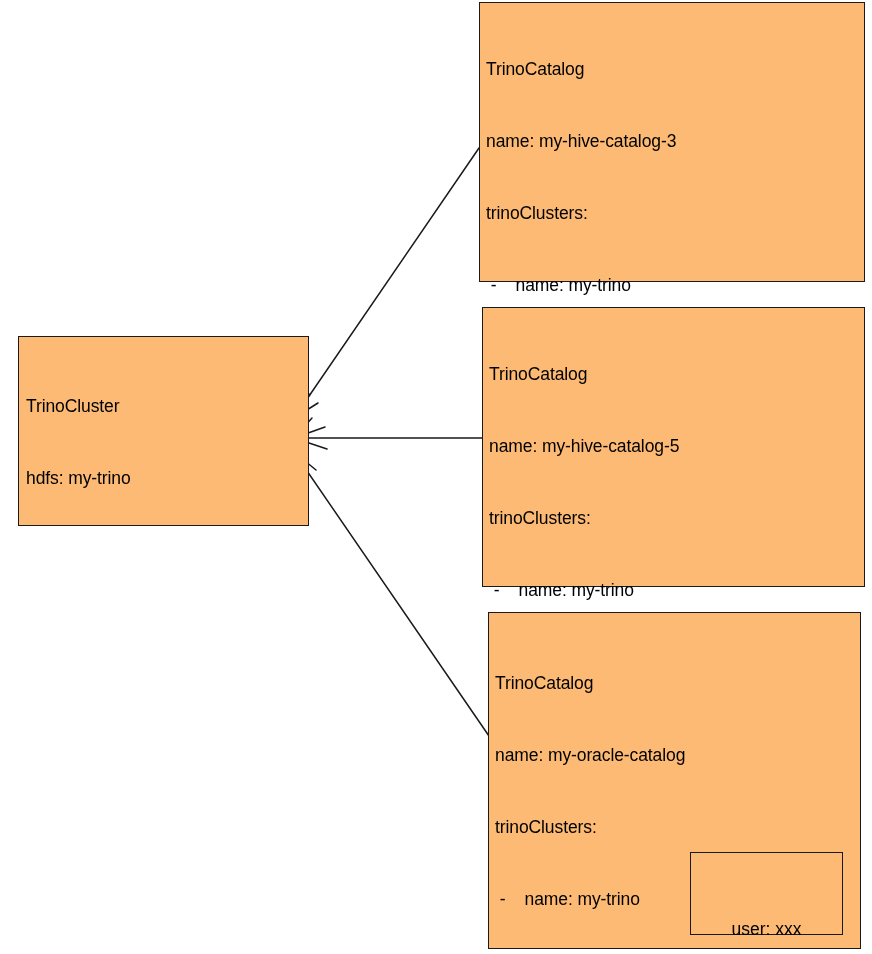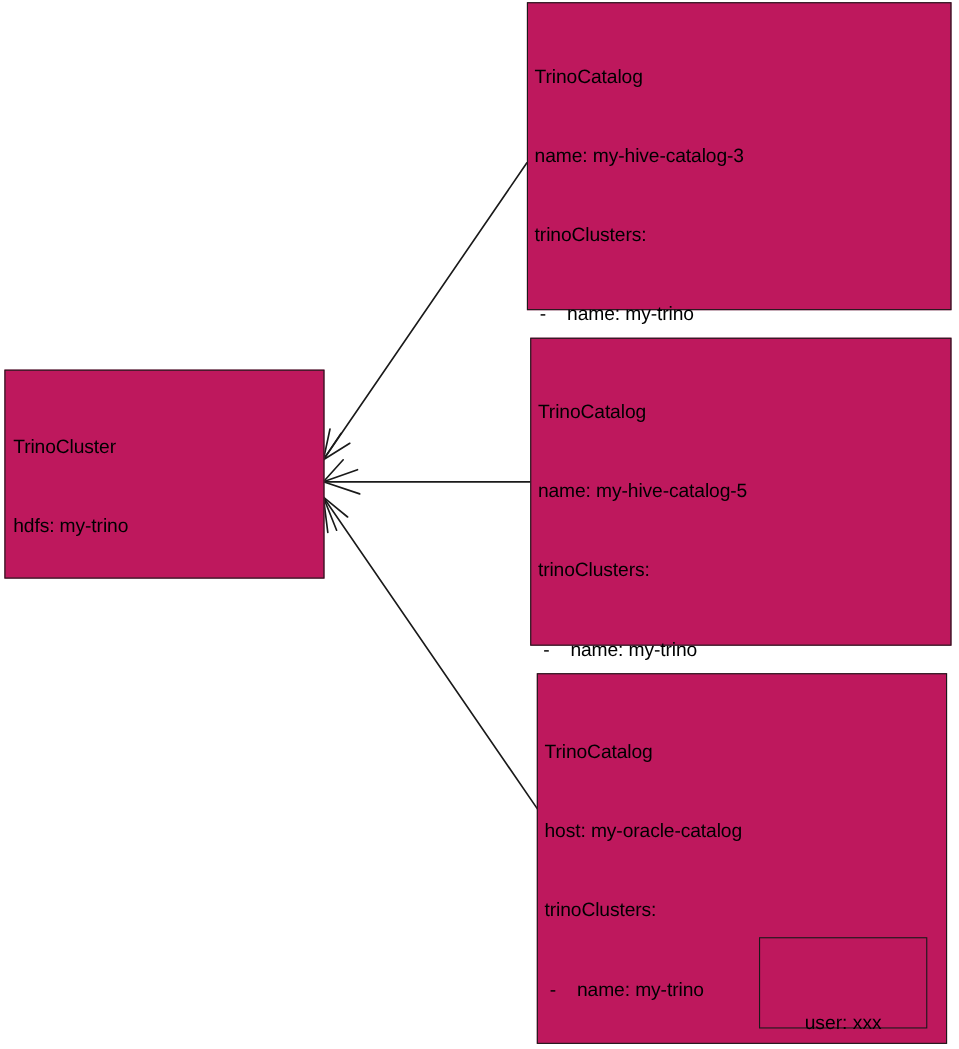--- a/index.html
+++ b/index.html
@@ -23,40 +23,40 @@
     position: absolute;
     left: 0;
     top: 0;
     width: 872px;
     height: 954px;
     pointer-events: none;
   }
   .node {
     position: absolute;
     box-sizing: border-box;
-    background: #be185d;
+    background: #fdba74;
     border: 1.6px solid #1a1a1a;
   }
   .yaml {
     position: absolute;
     left: 5px;
     top: 4px;
     font-size: 17.5px;
     line-height: 24px;
     white-space: pre;
     color: #000000;
     letter-spacing: -0.1px;
   }
   .yaml .ln {
     display: block;
     white-space: pre;
   }
   
   #node-cluster {
-    left: 4px;
+    left: 18px;
     top: 336px;
     width: 291px;
     height: 190px;
   }
   #node-cluster .yaml {
     left: 7px;
     top: 9px;
   }
   
   #node-catalog-1 {
@@ -170,21 +170,21 @@
       <span class="ln">hive:</span>
       <span class="ln">   hdfs:</span>
       <span class="ln">      # TBD</span>
       <span class="ln">   metastore: # whatever</span>
     </div>
   </div>
 
   <div class="node" id="node-catalog-3">
     <div class="yaml">
       <span class="ln">TrinoCatalog</span>
-      <span class="ln">host: my-oracle-catalog</span>
+      <span class="ln">name: my-oracle-catalog</span>
       <span class="ln">trinoClusters:</span>
       <span class="ln"> -    name: my-trino</span>
       
       
       
     </div>
   </div>
 
   <div class="node" id="node-secret">
     <div class="secret-text">

